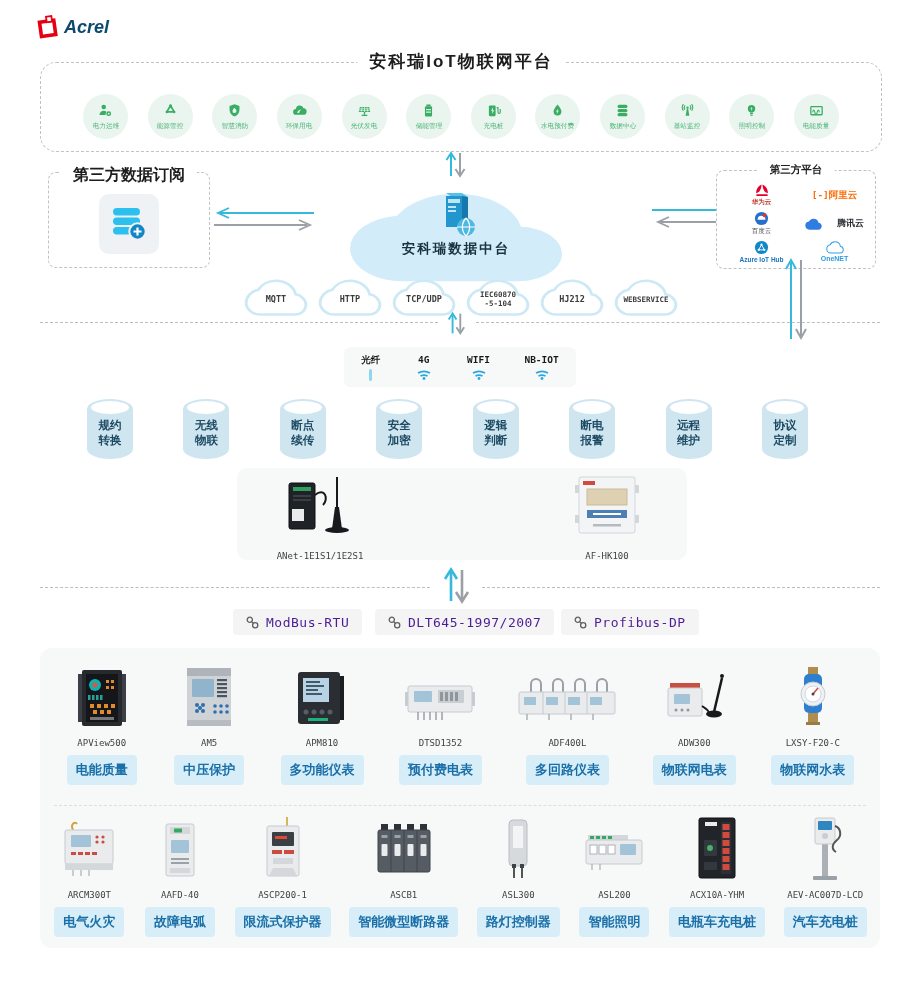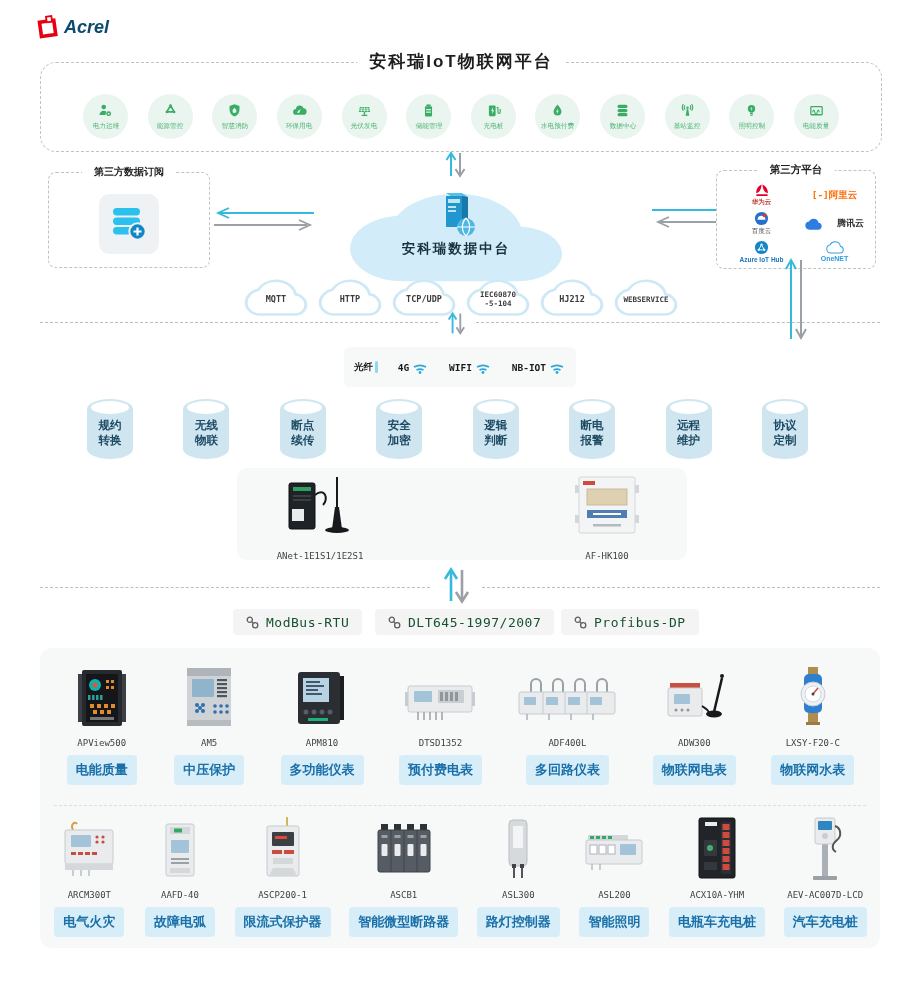--- a/index.html
+++ b/index.html
@@ -18,21 +18,21 @@
 
   .top-box{left:40px;top:62px;width:840px;height:88px;border-radius:16px;}
   .top-title{top:-13px;font-size:17px;letter-spacing:2px;}
   .apps-row{position:absolute;left:0;right:0;top:31px;display:flex;justify-content:space-between;padding:0 42px;}
   .app{width:45px;height:45px;border-radius:50%;background:#e9f5ee;display:flex;flex-direction:column;
        align-items:center;justify-content:center;gap:2px;}
   .app svg{width:17px;height:17px;display:block;}
   .app-label{font-size:7px;color:#4cb377;white-space:nowrap;transform:scale(.95);}
 
   .sub-box{left:48px;top:172px;width:160px;height:94px;border-radius:8px;}
-  .sub-title{top:-8px;font-size:10px;}
+  .sub-title{top:-8px;font-size:16px;}
   .db-wrap{position:absolute;left:50%;top:21px;transform:translateX(-50%);width:60px;height:60px;
            border-radius:10px;background:#eef2f5;display:flex;align-items:center;justify-content:center;}
 
   .cloud-main{position:absolute;left:350px;top:180px;width:212px;height:104px;}
   .cloud-shape{position:absolute;inset:0;width:100%;height:100%;}
   .server-icon{position:absolute;left:50%;top:9px;transform:translateX(-50%);}
   .cloud-label{position:absolute;left:0;right:0;top:60px;text-align:center;font-size:13.5px;
                letter-spacing:2px;color:#16333f;font-weight:600;}
 
   .tp-box{left:716px;top:170px;width:158px;height:97px;border-radius:8px;}
@@ -54,36 +54,36 @@
   .pcloud-label{position:absolute;inset:0;display:flex;flex-direction:column;align-items:center;
                 justify-content:center;padding-top:5px;font-size:8.5px;font-weight:bold;color:#3c3c3c;
                 line-height:9px;}
   .pcloud-label .sm{font-size:7.5px;}
 
   .sep{position:absolute;border-top:1.6px dashed #bdbdbd;height:0;}
   .updown{position:absolute;}
 
   .net-box{position:absolute;left:344px;top:347px;width:232px;height:40px;background:#f7f8f8;
            border-radius:6px;display:flex;justify-content:space-around;align-items:center;}
-  .net-item{display:flex;flex-direction:row;align-items:center;gap:2px;}
+  .net-item{display:flex;flex-direction:column;align-items:center;gap:2px;}
   .net-label{font-size:9.5px;font-weight:bold;color:#17191c;}
   .fiber-bar{width:3px;height:12px;background:#8fd7f0;border-radius:2px;}
 
   .cyl-row{position:absolute;left:87px;top:399px;width:721px;display:flex;justify-content:space-between;}
   .cyl{position:relative;width:46px;height:60px;background:#cfe6f1;border-radius:23px/10px;}
   .cyl-top{position:absolute;left:4px;right:4px;top:2px;height:13px;background:#fff;border-radius:50%;}
   .cyl-label{position:absolute;left:0;right:0;top:19px;text-align:center;font-size:11.5px;
              line-height:15px;font-weight:bold;color:#1d4a63;}
 
   .gw-box{position:absolute;left:237px;top:468px;width:450px;height:92px;background:#f7f8f8;border-radius:10px;}
   .gw-fig{position:absolute;top:5px;width:150px;text-align:center;}
   .gw-model{font-size:9px;color:#3f3f3f;margin-top:8px;}
 
   .tag{position:absolute;top:609px;height:26px;display:flex;align-items:center;gap:7px;padding:0 13px;
-       background:#f4f4f5;border-radius:4px;font-size:13px;color:#14532d;letter-spacing:.5px;}
+       background:#f4f4f5;border-radius:4px;font-size:13px;color:#4c1d95;letter-spacing:.5px;}
 
   .prod-box{position:absolute;left:40px;top:648px;width:840px;height:300px;background:#f7f8f8;border-radius:12px;}
   .prod-row{position:absolute;left:8px;right:8px;display:flex;justify-content:space-around;align-items:flex-end;}
   .row1{top:14px;}
   .row2{top:166px;gap:8px;}
   .prod-divider{position:absolute;left:14px;right:14px;top:157px;border-top:1.5px dashed #dedede;}
   .product{display:flex;flex-direction:column;align-items:center;}
   .product .dev{height:72px;display:flex;align-items:flex-end;justify-content:center;}
   .prod-model{font-size:9px;color:#3f3f3f;margin:4px 0 7px;}
   .pill{background:#d7eef9;color:#1a6fa8;font-weight:bold;font-size:13px;padding:6px 9px;

